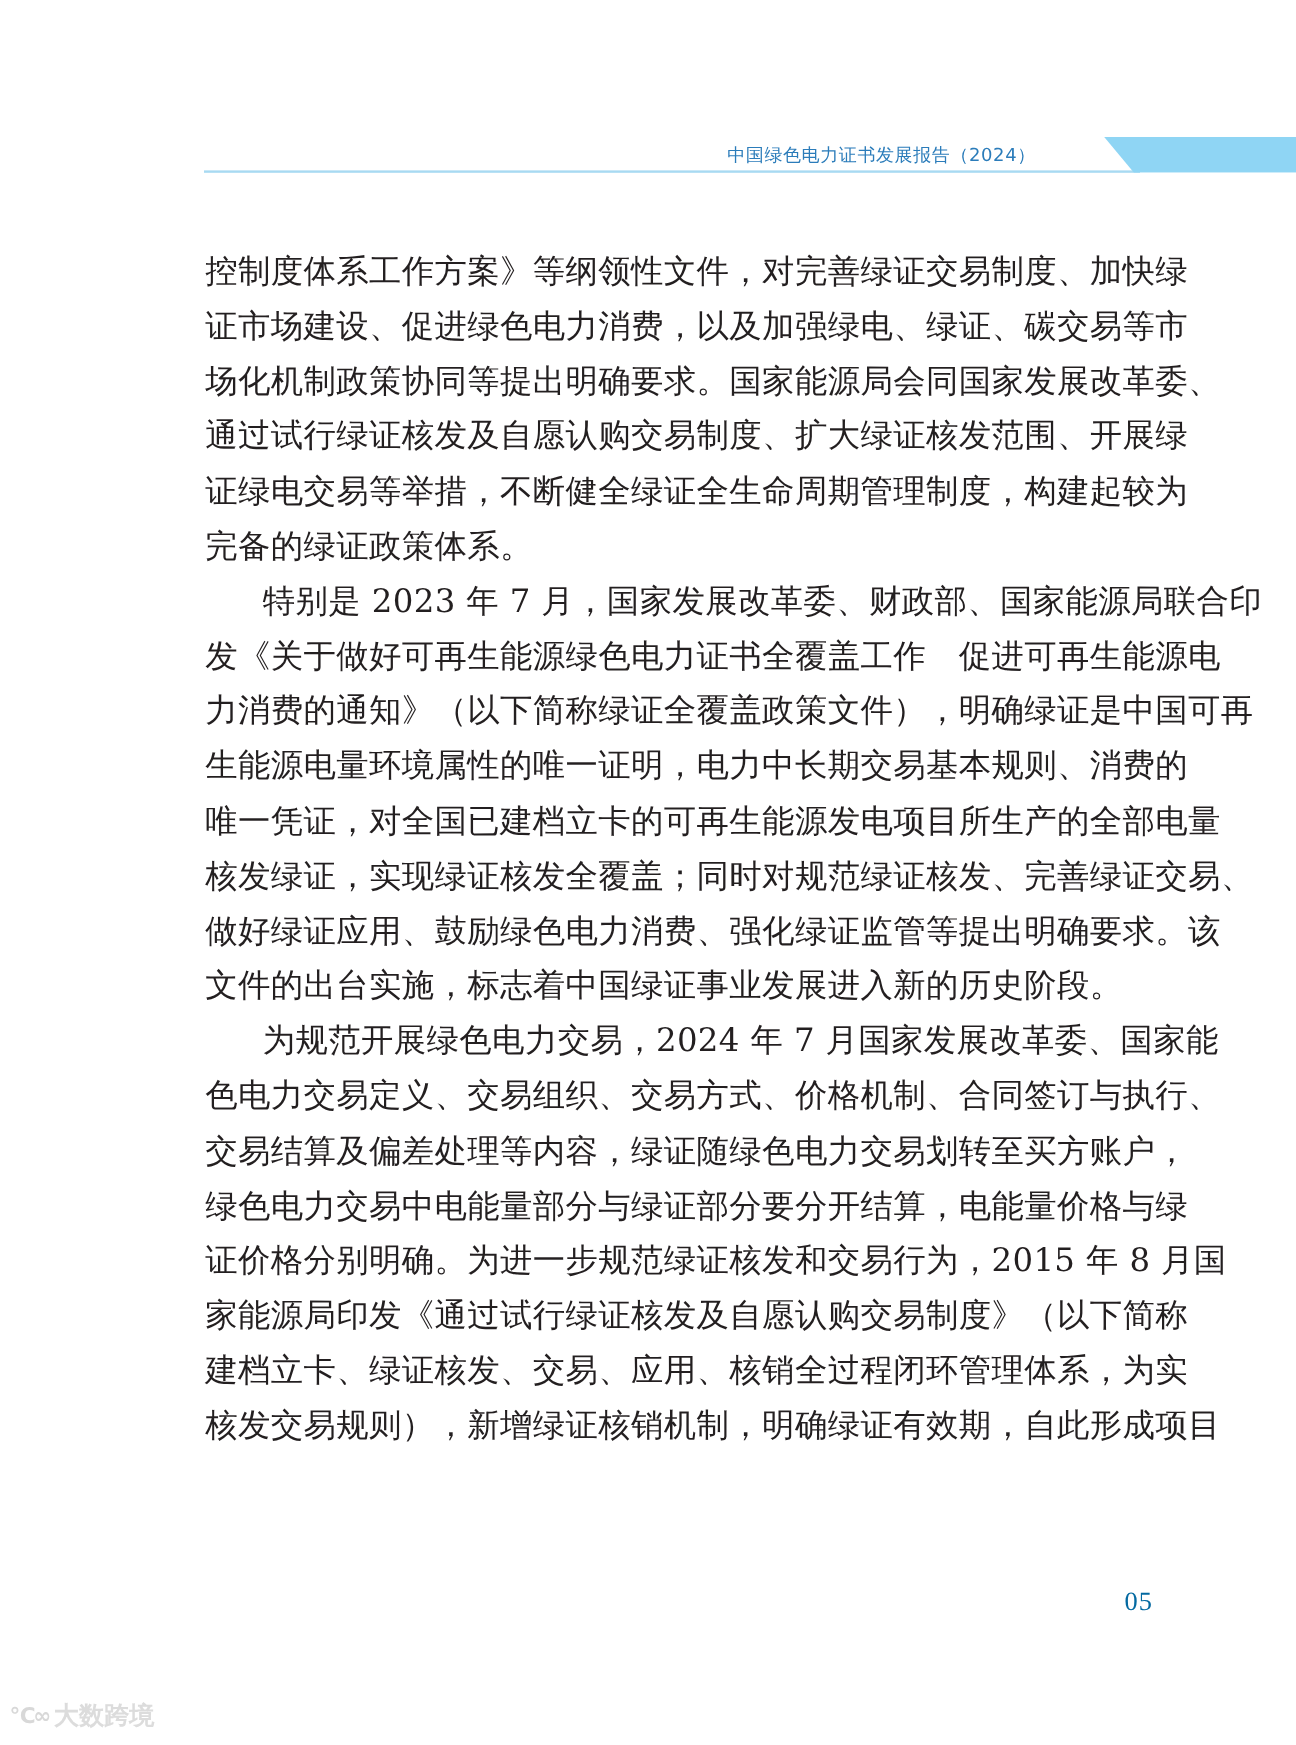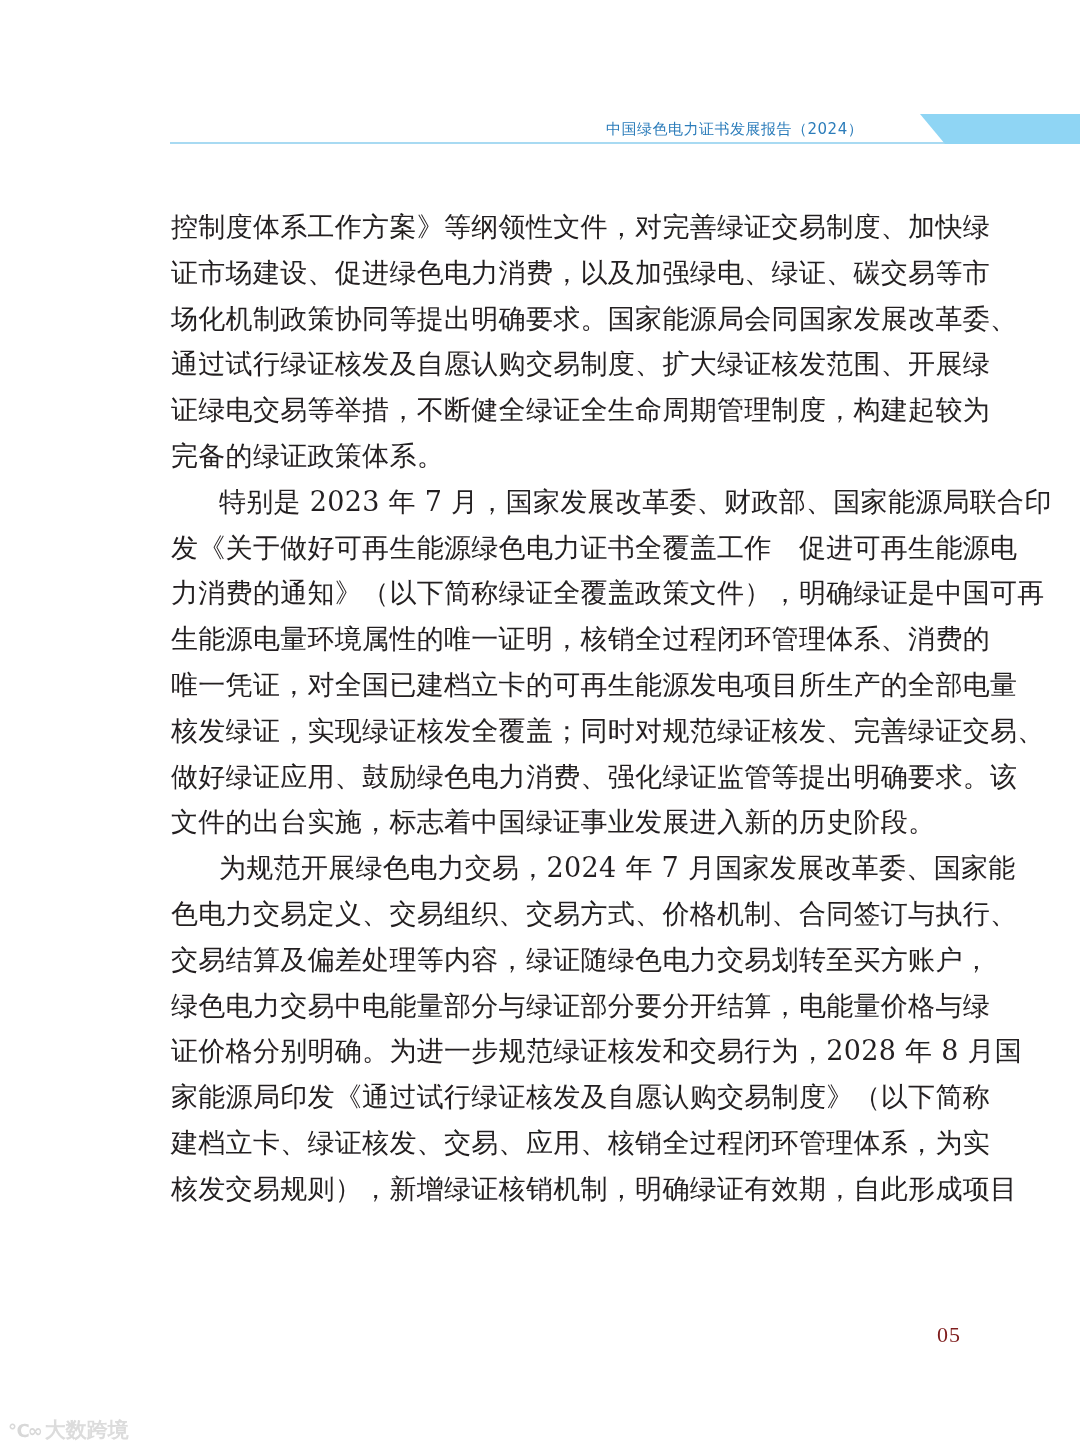--- a/index.html
+++ b/index.html
@@ -69,21 +69,21 @@
     }
     .indent {
       padding-left: 48px;
     }
     .page-number {
       position: absolute;
       left: 937px;
       top: 1322px;
       font-family: "Liberation Serif", "DejaVu Serif", serif;
       font-size: 22px;
-      color: #7f1d1d;
+      color: #0369a1;
       letter-spacing: 1px;
     }
     .watermark {
       position: absolute;
       left: 8px;
       top: 1416px;
       font-family: "DejaVu Sans", "Liberation Sans", sans-serif;
       font-size: 21px;
       color: #dcdcdc;
       display: flex;
@@ -110,32 +110,32 @@
     <span class="line">证市场建设、促进绿色电力消费，以及加强绿电、绿证、碳交易等市</span>
     <span class="line">场化机制政策协同等提出明确要求。国家能源局会同国家发展改革委、</span>
     <span class="line">通过试行绿证核发及自愿认购交易制度、扩大绿证核发范围、开展绿</span>
     <span class="line">证绿电交易等举措，不断健全绿证全生命周期管理制度，构建起较为</span>
     <span class="line last">完备的绿证政策体系。</span>
   </p>
   <p class="para">
     <span class="line indent">特别是 2023 年 7 月，国家发展改革委、财政部、国家能源局联合印</span>
     <span class="line">发《关于做好可再生能源绿色电力证书全覆盖工作　促进可再生能源电</span>
     <span class="line">力消费的通知》（以下简称绿证全覆盖政策文件），明确绿证是中国可再</span>
-    <span class="line">生能源电量环境属性的唯一证明，核销全过程闭环管理体系、消费的</span>
+    <span class="line">生能源电量环境属性的唯一证明，电力中长期交易基本规则、消费的</span>
     <span class="line">唯一凭证，对全国已建档立卡的可再生能源发电项目所生产的全部电量</span>
     <span class="line">核发绿证，实现绿证核发全覆盖；同时对规范绿证核发、完善绿证交易、</span>
     <span class="line">做好绿证应用、鼓励绿色电力消费、强化绿证监管等提出明确要求。该</span>
     <span class="line last">文件的出台实施，标志着中国绿证事业发展进入新的历史阶段。</span>
   </p>
   <p class="para">
     <span class="line indent">为规范开展绿色电力交易，2024 年 7 月国家发展改革委、国家能</span>
     <span class="line">色电力交易定义、交易组织、交易方式、价格机制、合同签订与执行、</span>
     <span class="line">交易结算及偏差处理等内容，绿证随绿色电力交易划转至买方账户，</span>
     <span class="line">绿色电力交易中电能量部分与绿证部分要分开结算，电能量价格与绿</span>
-    <span class="line">证价格分别明确。为进一步规范绿证核发和交易行为，2028 年 8 月国</span>
+    <span class="line">证价格分别明确。为进一步规范绿证核发和交易行为，2015 年 8 月国</span>
     <span class="line">家能源局印发《通过试行绿证核发及自愿认购交易制度》（以下简称</span>
     <span class="line">建档立卡、绿证核发、交易、应用、核销全过程闭环管理体系，为实</span>
     <span class="line">核发交易规则），新增绿证核销机制，明确绿证有效期，自此形成项目</span>
   </p>
 </div>
 
 <div class="page-number">05</div>
 
 <div class="watermark">
   <span class="watermark-logo">℃∞</span>

